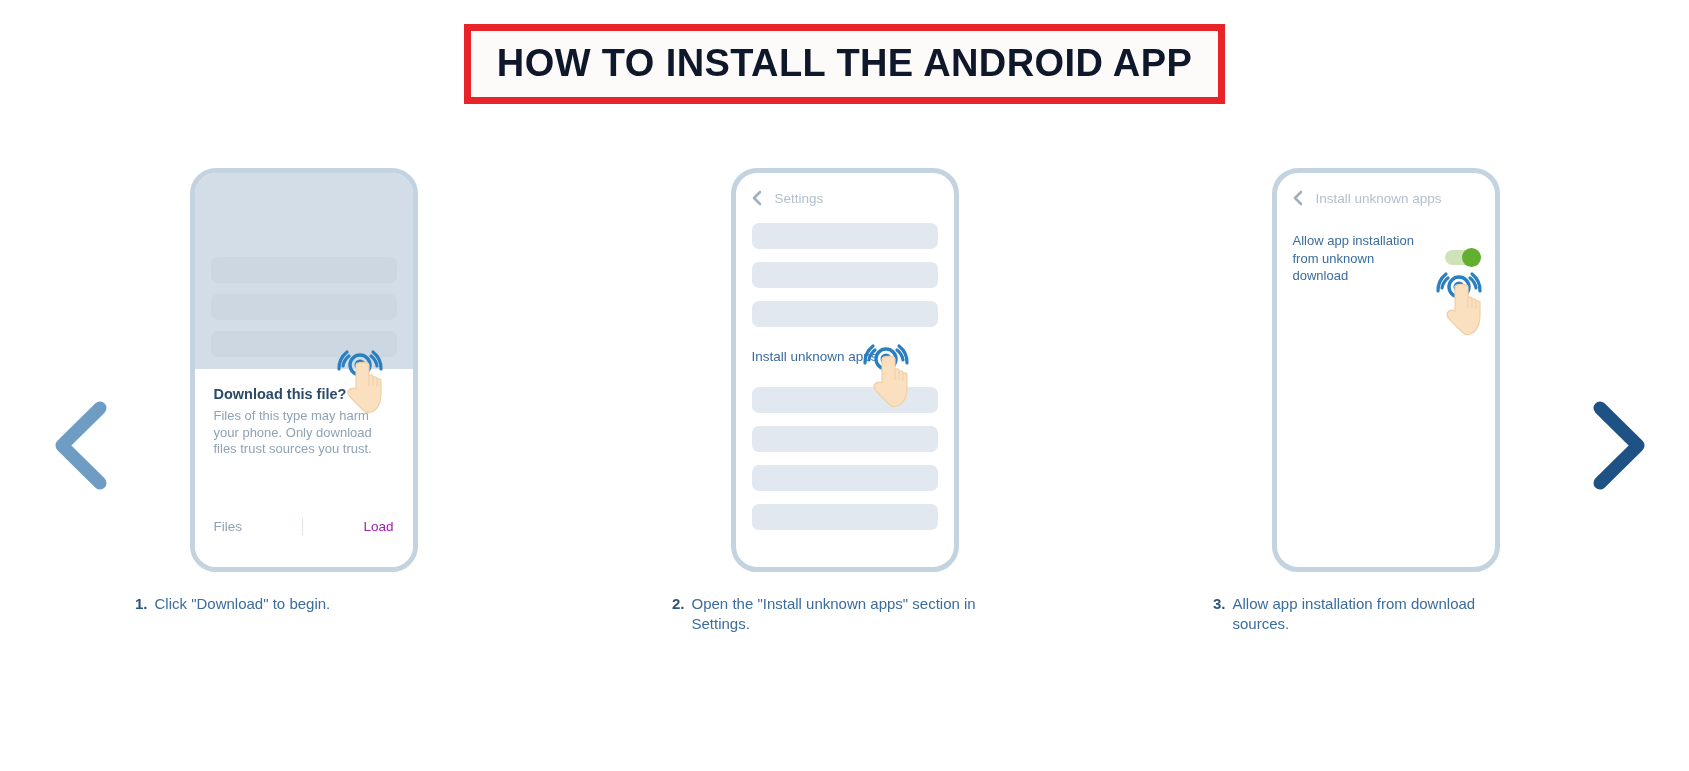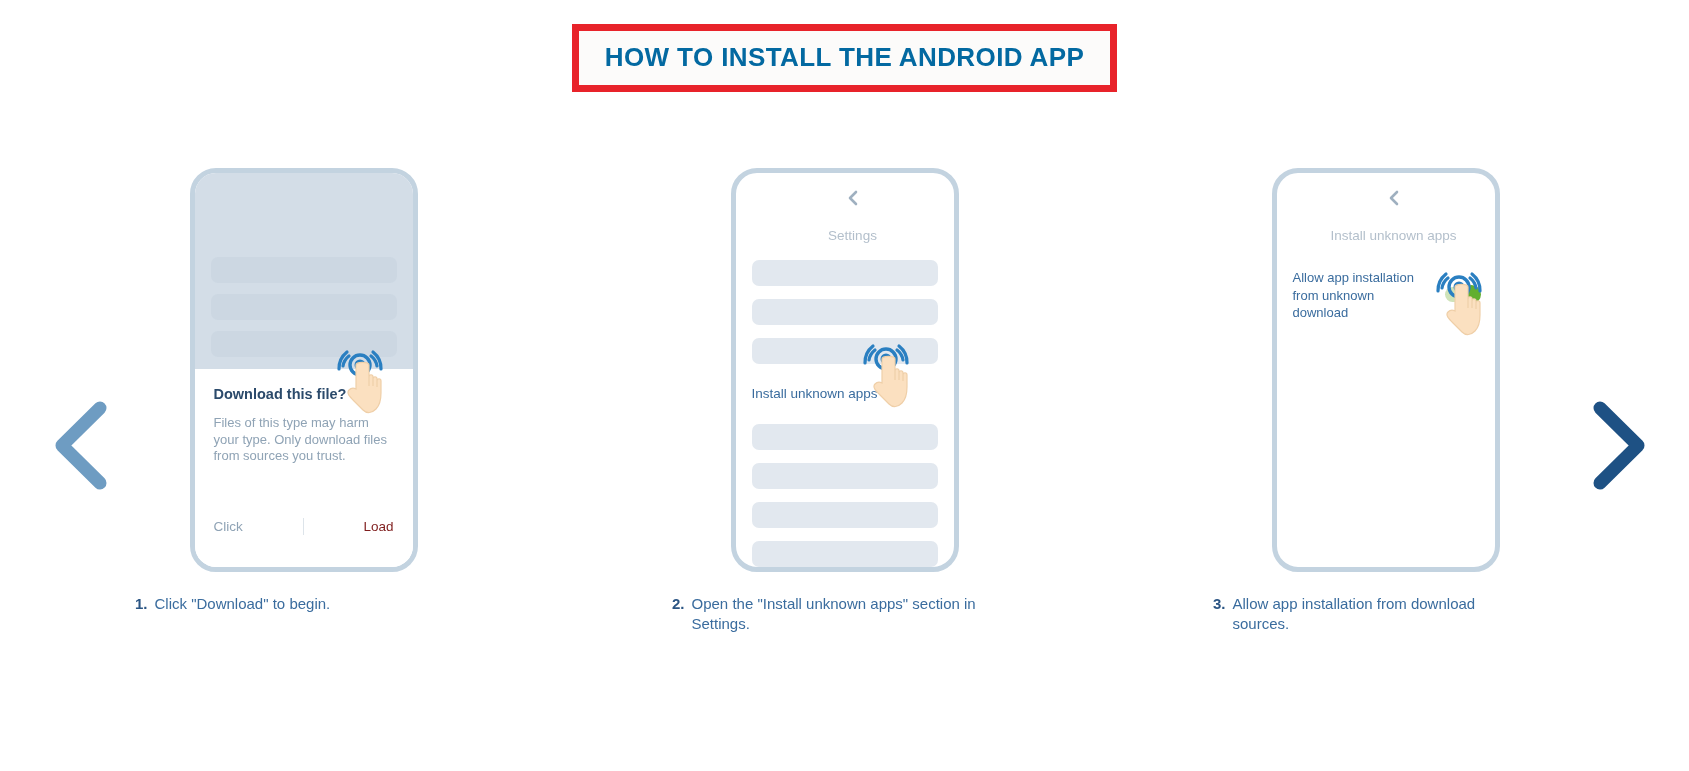--- a/index.html
+++ b/index.html
@@ -24,24 +24,24 @@
     display: flex;
     justify-content: center;
   }
   .title-box {
     border: 7px solid #e8232a;
     background: #fcfbfa;
     padding: 13px 26px 15px 26px;
     display: inline-block;
   }
   .title-text {
-    font-size: 26px;
+    font-size: 38px;
     font-weight: bold;
     letter-spacing: 0.4px;
-    color: #0369a1;
+    color: #0f172a;
     white-space: nowrap;
     line-height: 1;
   }
 
   
   .arrow {
     position: absolute;
     top: 398px;
     width: 70px;
     height: 95px;
@@ -109,21 +109,21 @@
     position: absolute;
     top: 196px; left: 0; right: 0; bottom: 0;
     background: #ffffff;
     padding: 17px 19px 0 19px;
     box-sizing: border-box;
   }
   .dlg-title {
     font-size: 14.5px;
     font-weight: bold;
     color: #2b4a6b;
-    margin-bottom: 13px;
+    margin-bottom: 6px;
   }
   .dlg-body {
     font-size: 13px;
     color: #8fa3b5;
     line-height: 1.28;
   }
   .dlg-actions {
     position: absolute;
     left: 19px; right: 19px;
     bottom: 32px;
@@ -134,29 +134,28 @@
   .dlg-btn {
     font-size: 13.5px;
     color: #8fa3b5;
     cursor: pointer;
   }
   .dlg-divider {
     width: 1px;
     height: 17px;
     background: #dde4ea;
   }
-  .dlg-btn-load { color: #7f1d1d; }
+  .dlg-btn-load { color: #a21caf; }
 
   
   .ph-header {
     display: flex;
     align-items: center;
-    gap: 22px;
+    gap: 13px;
     padding: 17px 0 0 16px;
-    flex-direction: column;
   }
   .ph-header-label {
     font-size: 13.5px;
     color: #b3bfcb;
   }
   .chev-back { display: block; }
 
   .p2-bars {
     padding: 17px 16px 0 16px;
     display: flex;
@@ -271,23 +270,23 @@
     <div class="phone">
 
       <div class="p1-top">
         <div class="bar-dark"></div>
         <div class="bar-dark"></div>
         <div class="bar-dark"></div>
       </div>
 
       <div class="p1-dialog">
         <div class="dlg-title">Download this file?</div>
-        <div class="dlg-body">Files of this type may harm your type. Only download files from sources you trust.</div>
+        <div class="dlg-body">Files of this type may harm your phone. Only download files trust sources you trust.</div>
         <div class="dlg-actions">
-          <div class="dlg-btn">Click</div>
+          <div class="dlg-btn">Files</div>
           <div class="dlg-divider"></div>
           <div class="dlg-btn dlg-btn-load">Load</div>
         </div>
       </div>
 
       <div class="tap tap-p1">
         <svg width="56" height="68" viewBox="0 0 56 68">
           <path d="M7,15 A16,16 0 0 1 13,5" fill="none" stroke="#2a7fc1" stroke-width="3.2" stroke-linecap="round"></path>
           <path d="M3,18 A21,21 0 0 1 11,1" fill="none" stroke="#2a7fc1" stroke-width="3.2" stroke-linecap="round"></path>
           <path d="M41,15 A16,16 0 0 0 35,5" fill="none" stroke="#2a7fc1" stroke-width="3.2" stroke-linecap="round"></path>

